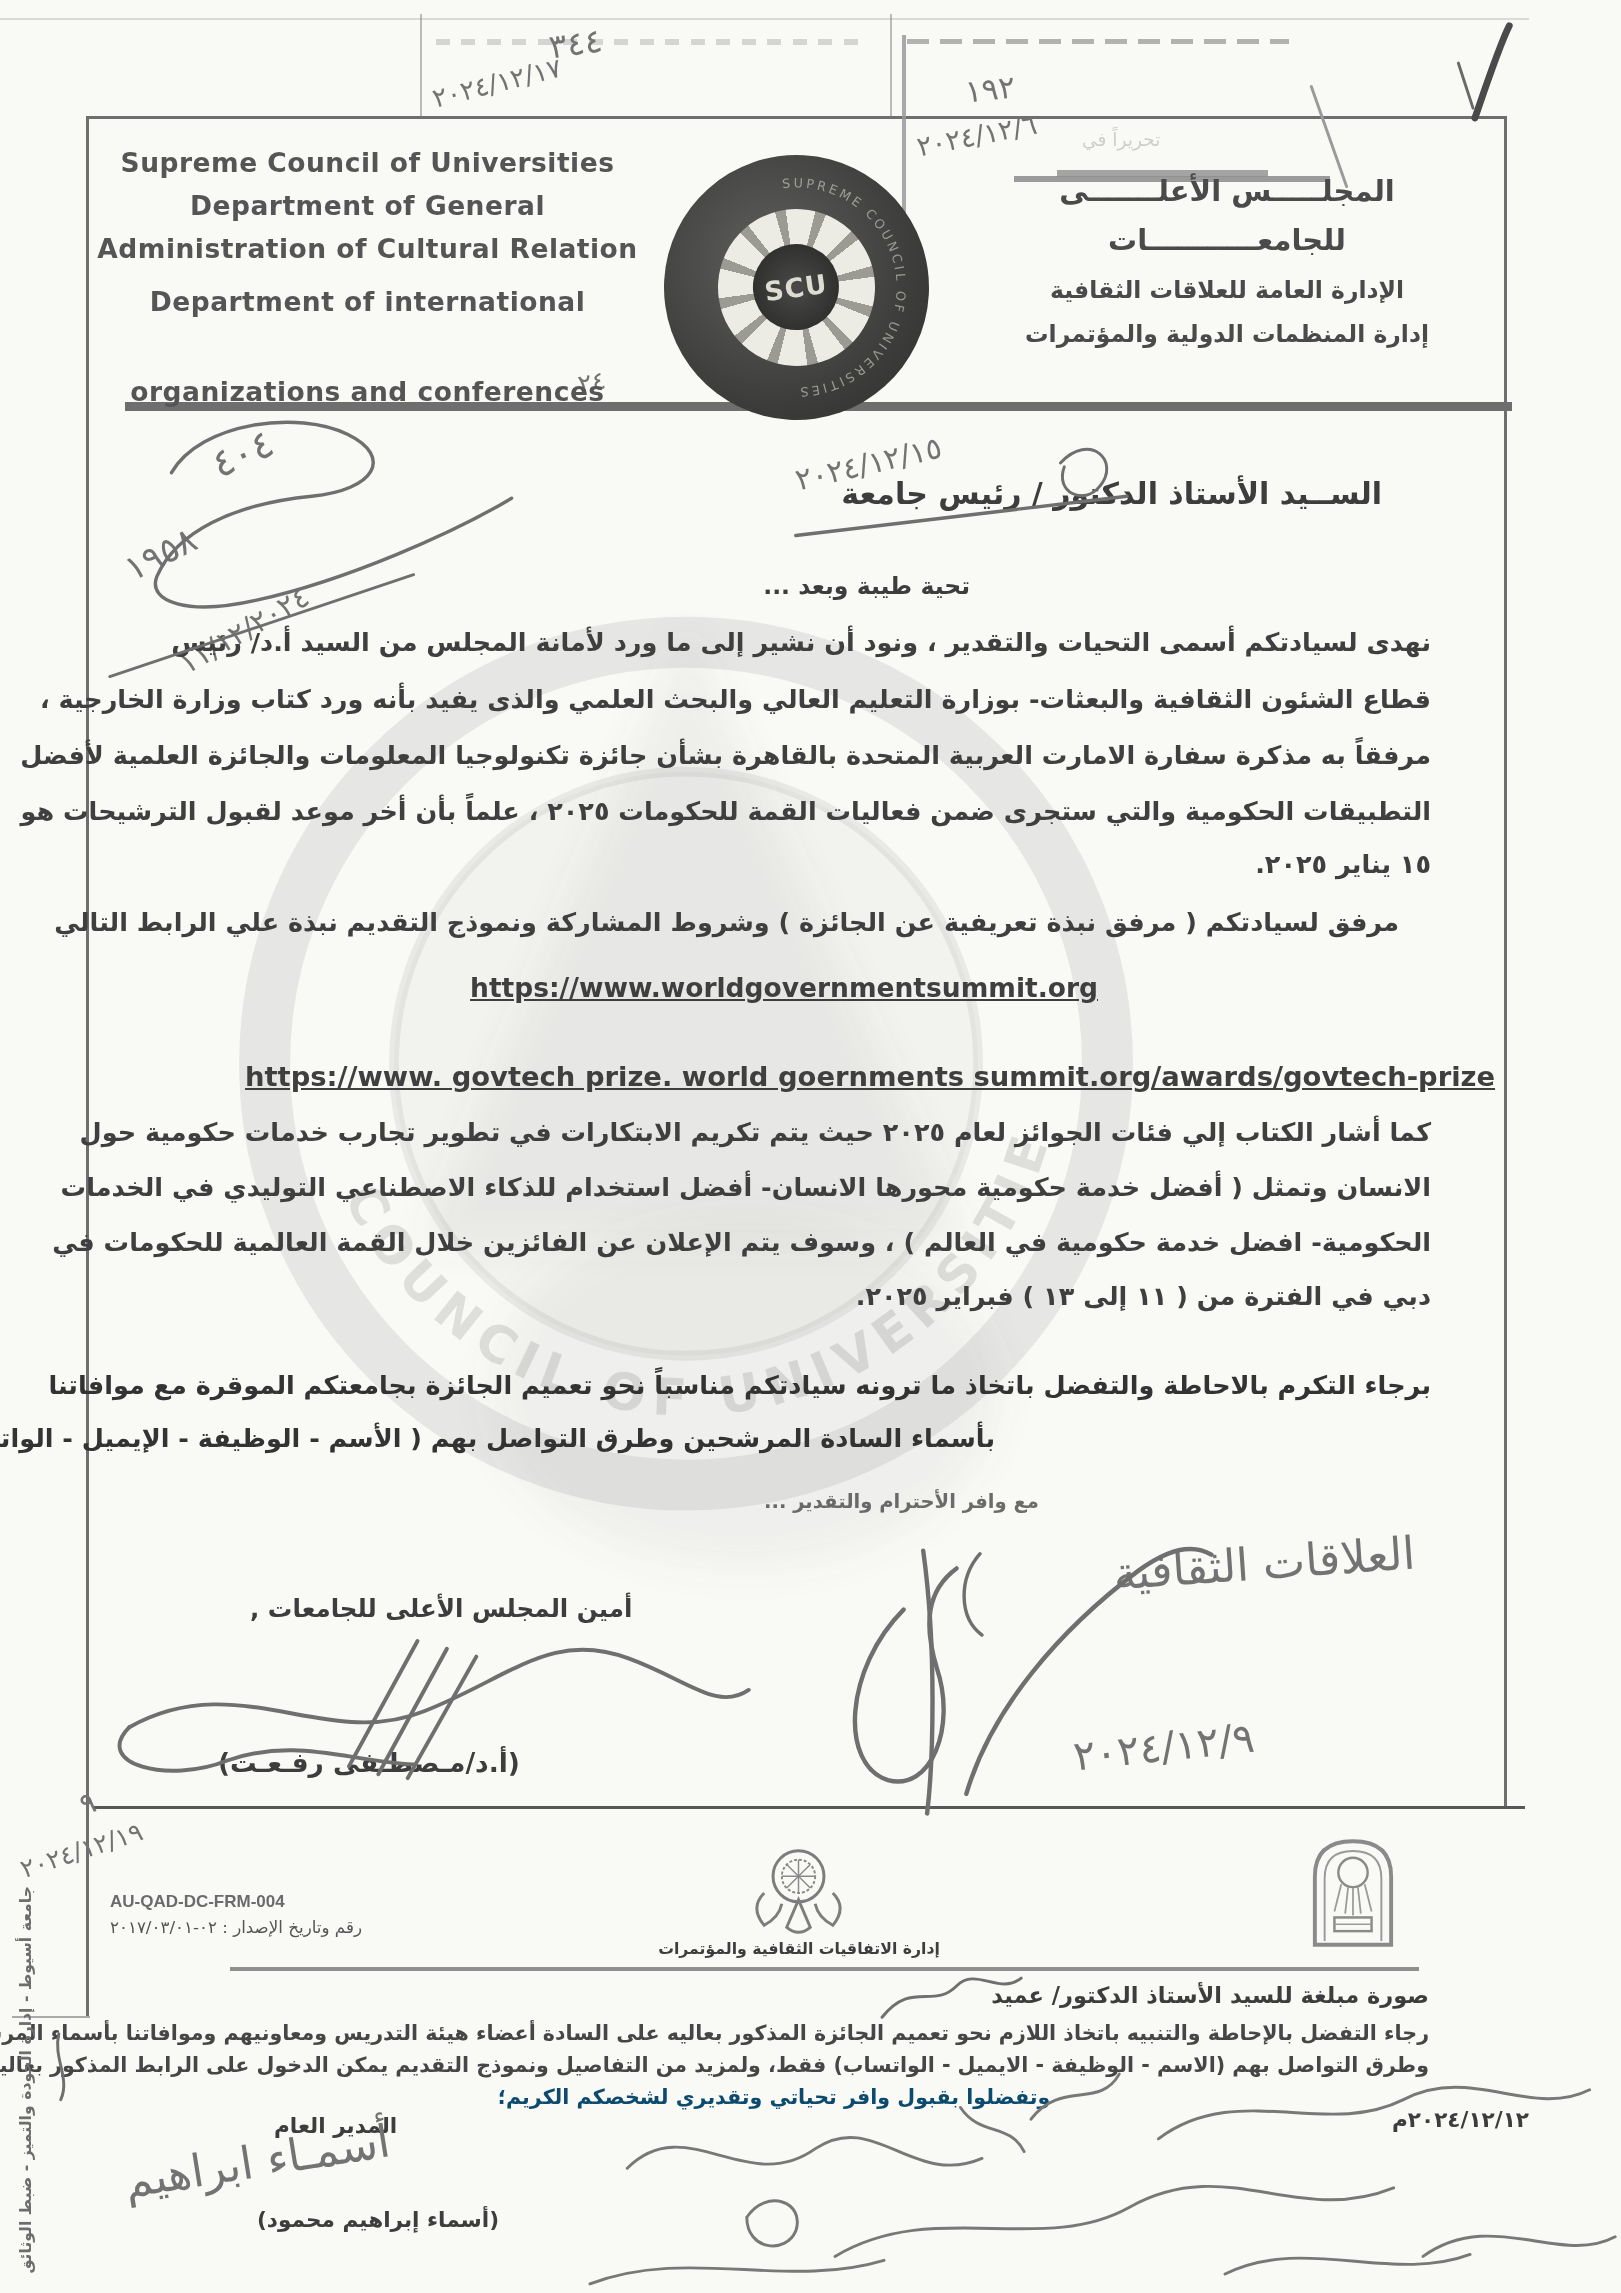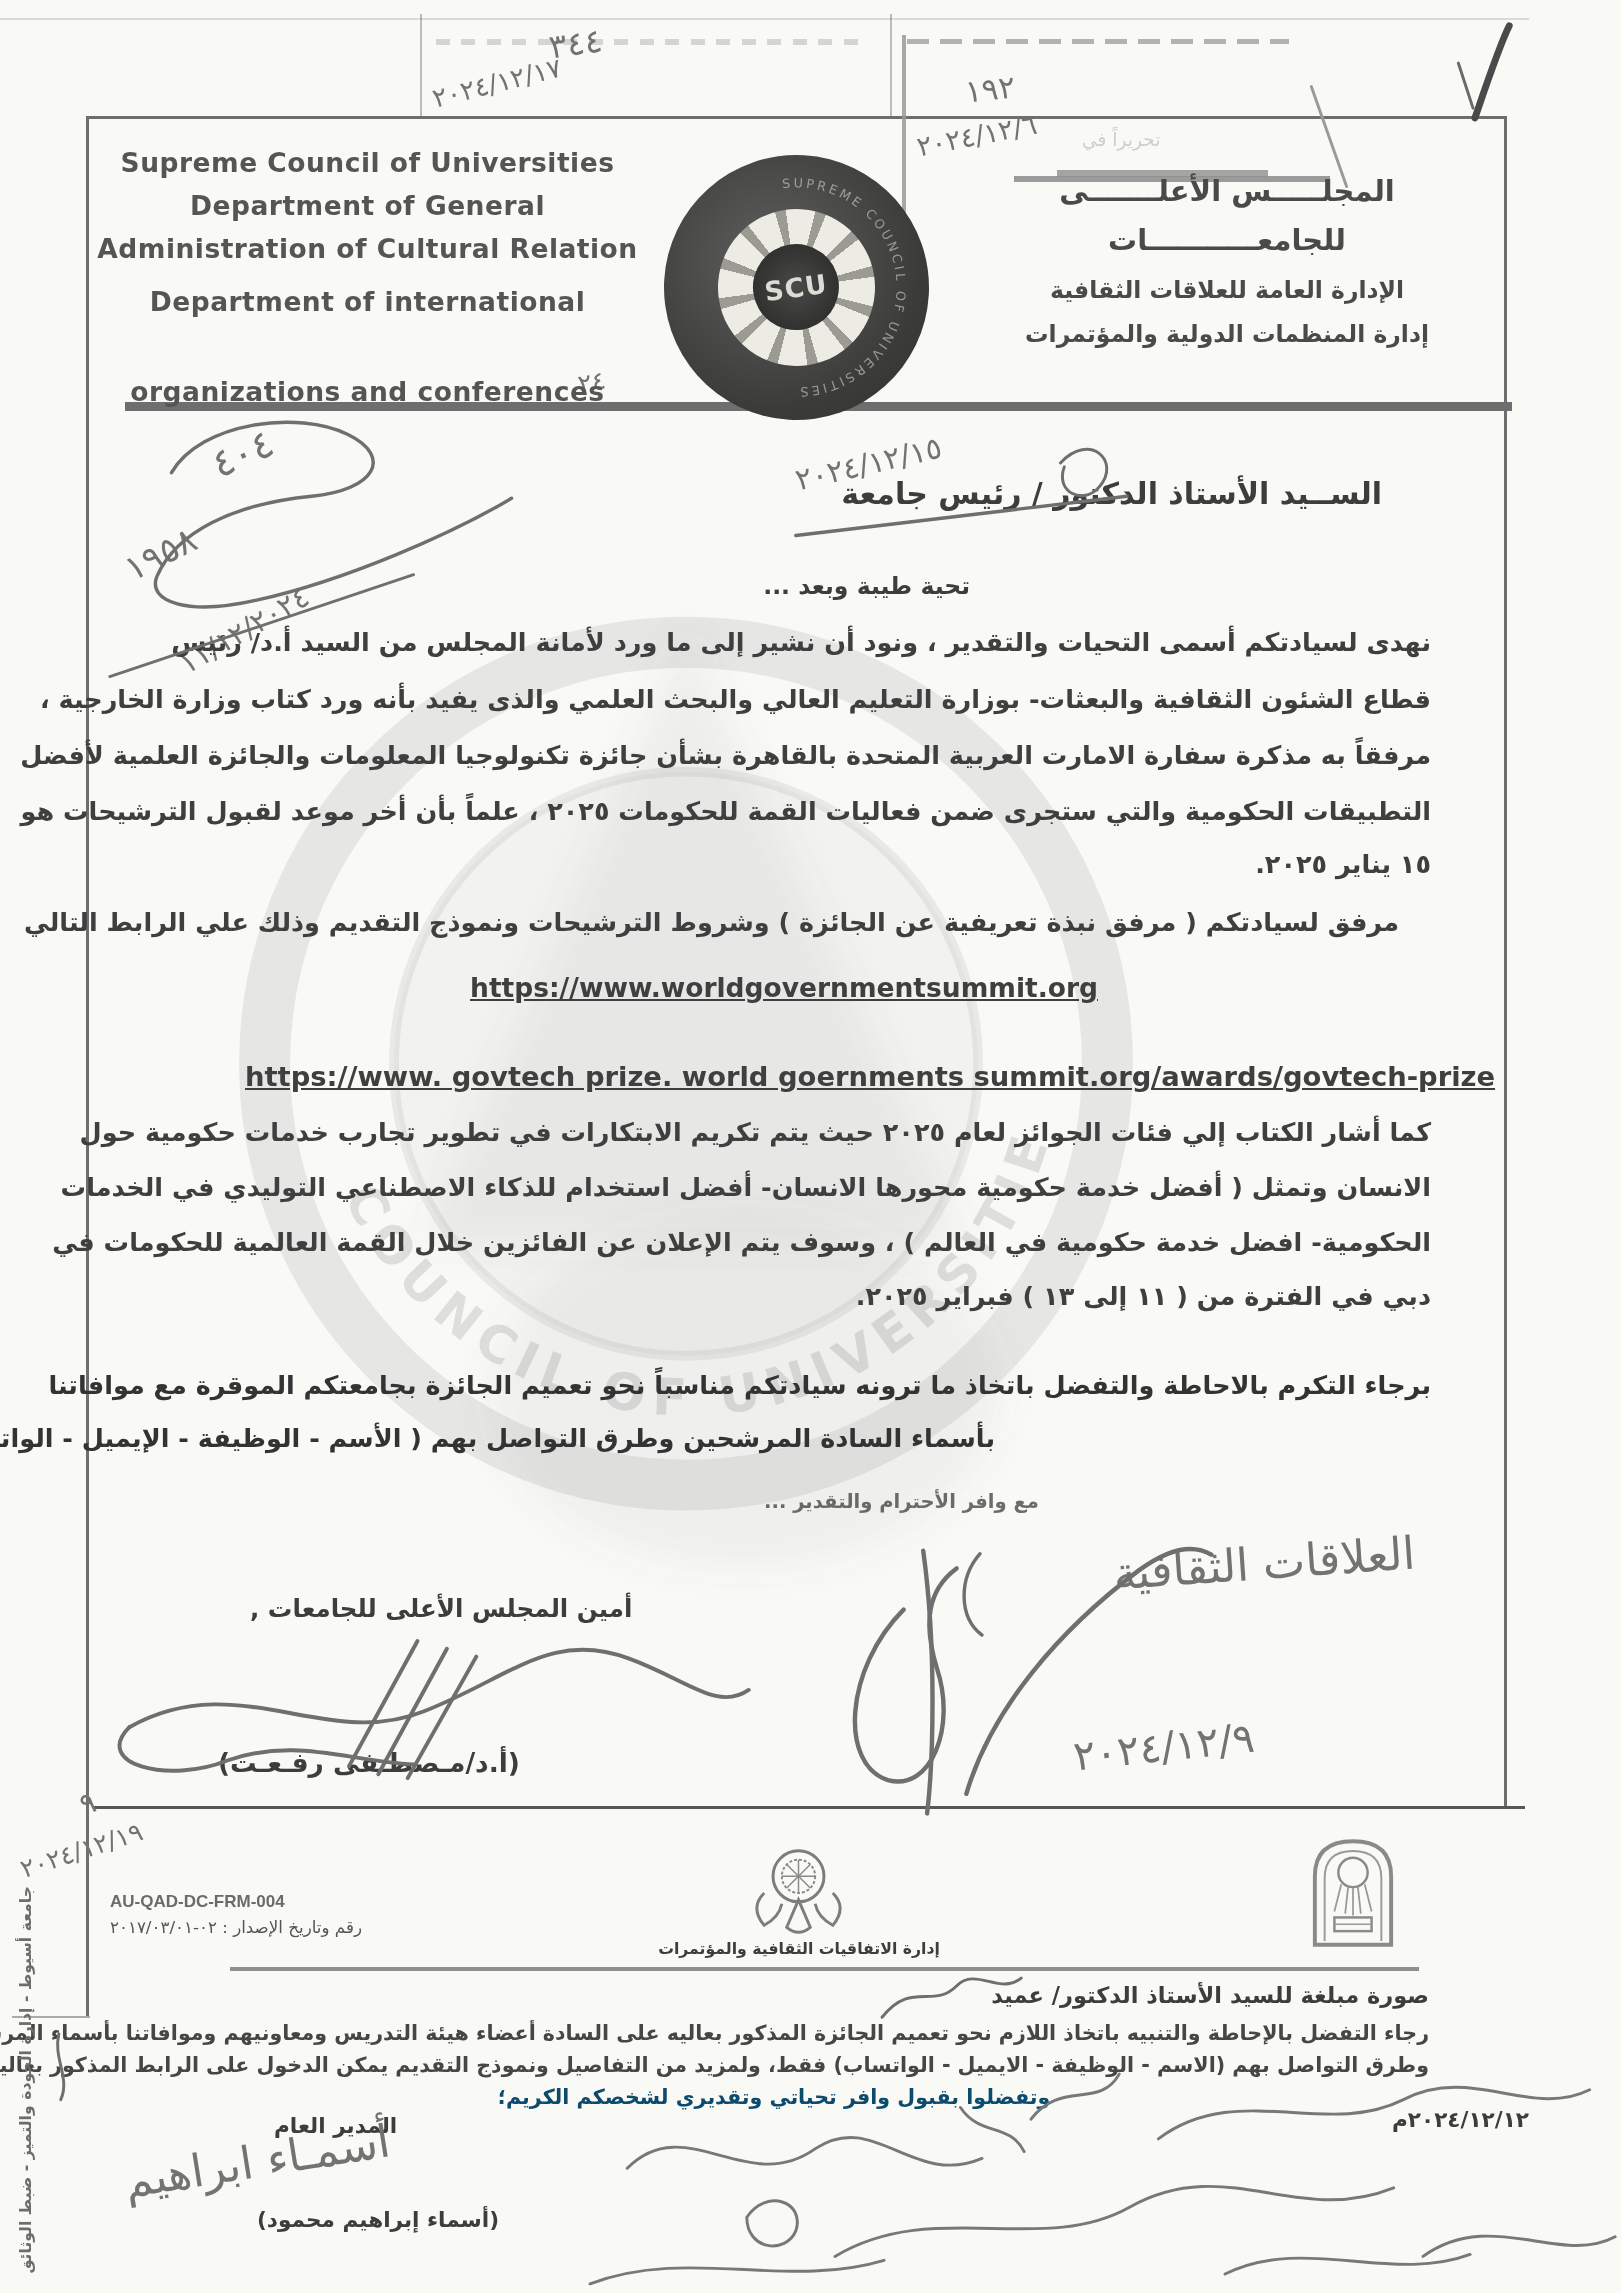--- a/index.html
+++ b/index.html
@@ -104,21 +104,21 @@
 
   <div class="abs print" dir="rtl" style="right:239px;top:476px;font-size:30px;">الســيد الأستاذ الدكتور /  رئيس جامعة</div>
   <div class="abs print" dir="rtl" style="right:651px;top:572px;font-size:23.5px;">تحية طيبة وبعد ...</div>
 
   <div class="abs body-line" dir="rtl" style="right:190px;top:627px;">نهدى لسيادتكم أسمى التحيات والتقدير ، ونود أن نشير إلى ما ورد لأمانة المجلس من السيد أ.د/ رئيس</div>
   <div class="abs body-line" dir="rtl" style="right:190px;top:684px;">قطاع الشئون الثقافية والبعثات- بوزارة التعليم العالي والبحث العلمي والذى يفيد بأنه ورد كتاب وزارة الخارجية ،</div>
   <div class="abs body-line" dir="rtl" style="right:190px;top:740px;">مرفقاً به  مذكرة سفارة الامارت العربية المتحدة بالقاهرة بشأن جائزة تكنولوجيا المعلومات والجائزة العلمية لأفضل</div>
   <div class="abs body-line" dir="rtl" style="right:190px;top:796px;">التطبيقات الحكومية والتي ستجرى ضمن فعاليات القمة للحكومات ٢٠٢٥ ، علماً بأن أخر موعد لقبول الترشيحات هو</div>
   <div class="abs body-line" dir="rtl" style="right:190px;top:849px;">١٥ يناير ٢٠٢٥.</div>
 
-  <div class="abs body-line" dir="rtl" style="right:222px;top:907px;">مرفق لسيادتكم ( مرفق نبذة تعريفية عن الجائزة )  وشروط الترشيحات ونموذج التقديم وذلك علي الرابط التالي</div>
+  <div class="abs body-line" dir="rtl" style="right:222px;top:907px;">مرفق لسيادتكم ( مرفق نبذة تعريفية عن الجائزة )  وشروط المشاركة ونموذج التقديم نبذة علي الرابط التالي</div>
 
   <div class="abs body-line url" style="left:245px;top:972px;width:1078px;text-align:center;font-size:26.5px;">https://www.worldgovernmentsummit.org</div>
   <div class="abs body-line url" style="left:245px;top:1061px;width:1078px;text-align:center;font-size:27.4px;">https://www. govtech prize. world goernments summit.org/awards/govtech-prize</div>
 
   <div class="abs body-line" dir="rtl" style="right:190px;top:1117px;">كما أشار الكتاب إلي فئات الجوائز لعام ٢٠٢٥ حيث يتم تكريم الابتكارات في تطوير تجارب خدمات حكومية حول</div>
   <div class="abs body-line" dir="rtl" style="right:190px;top:1172px;">الانسان وتمثل ( أفضل خدمة حكومية محورها الانسان- أفضل استخدام للذكاء الاصطناعي التوليدي في الخدمات</div>
   <div class="abs body-line" dir="rtl" style="right:190px;top:1227px;">الحكومية- افضل خدمة حكومية في العالم ) ، وسوف يتم الإعلان عن الفائزين خلال القمة العالمية للحكومات في</div>
   <div class="abs body-line" dir="rtl" style="right:190px;top:1281px;">دبي في الفترة من ( ١١ إلى ١٣ ) فبراير ٢٠٢٥.</div>
 
   <div class="abs body-line" dir="rtl" style="right:190px;top:1370px;color:#333;">برجاء التكرم بالاحاطة والتفضل باتخاذ ما ترونه سيادتكم مناسباً نحو تعميم الجائزة بجامعتكم الموقرة مع موافاتنا</div>

